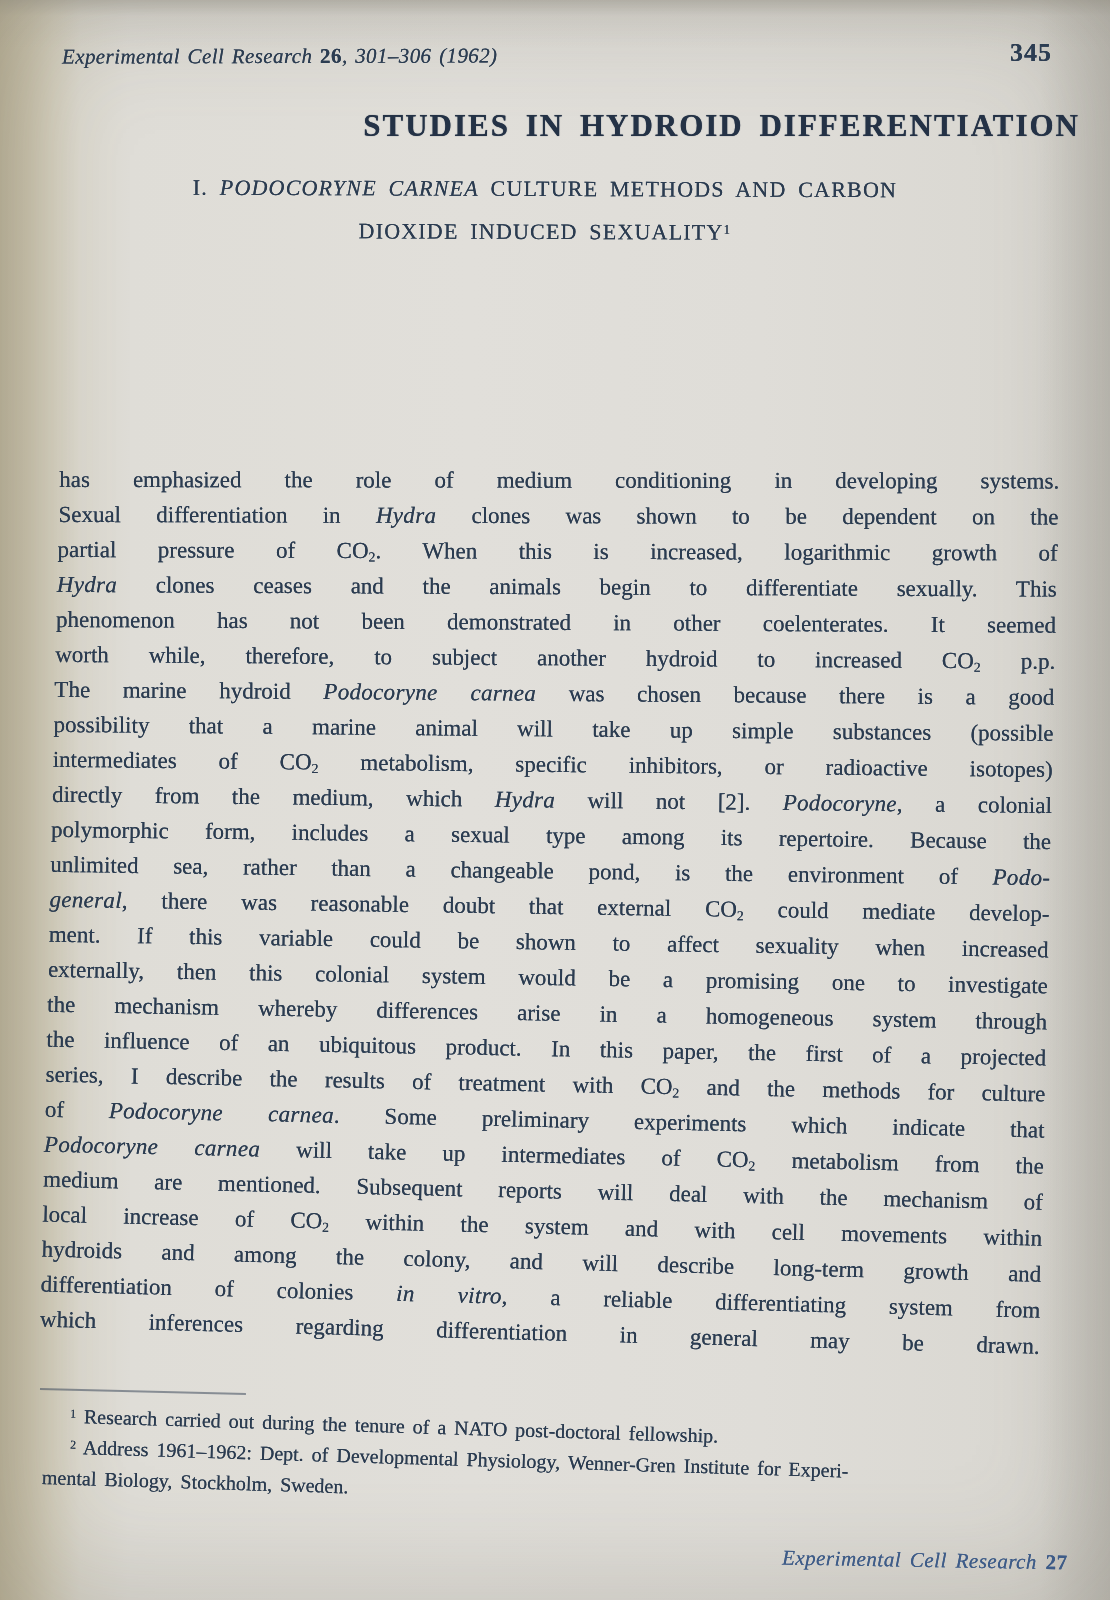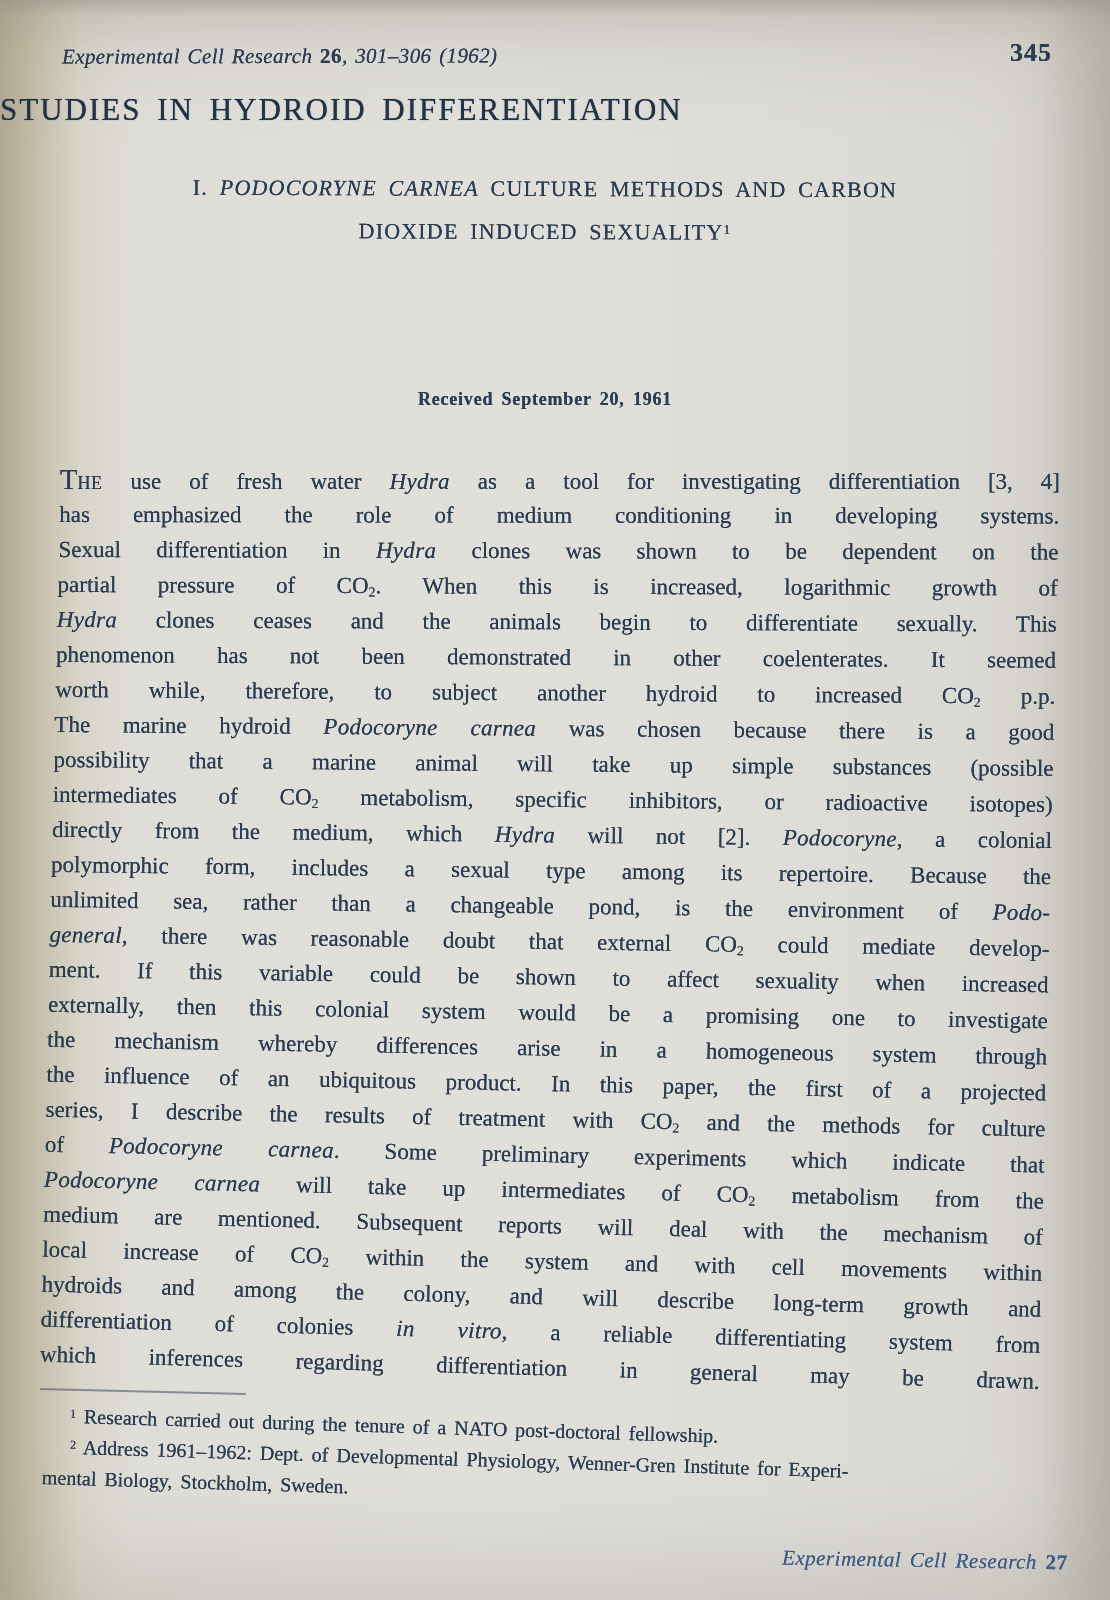--- a/index.html
+++ b/index.html
@@ -23,22 +23,22 @@
     position:absolute; left:62px; top:44px;
     font-style:italic; font-size:21px; letter-spacing:0.4px; word-spacing:2px;
     transform:rotate(-0.15deg);
   }
   .journal-header b { font-style:normal; font-weight:bold; }
   .page-number {
     position:absolute; right:58px; top:38px;
     font-size:26px; font-weight:600; letter-spacing:1px;
   }
   .article-title {
-    position:absolute; left:0; right:30px; top:92px; text-align:left;
-    font-size:31px; font-weight:normal; letter-spacing:2px; word-spacing:6px;
+    position:absolute; left:0; right:30px; top:108px; text-align:right;
+    font-size:31px; font-weight:bold; letter-spacing:2px; word-spacing:6px;
     color:#243246; text-shadow:0 0 0.8px currentColor;
   }
   .subtitle {
     position:absolute; left:0; right:20px; text-align:center;
     font-size:22px; letter-spacing:1.2px; word-spacing:5px; color:#2b3c51;
   }
   .subtitle.l1 { top:176px; transform:rotate(0.2deg); }
   .subtitle.l2 { top:219px; transform:rotate(0.2deg); }
   .author-name {
     position:absolute; left:0; right:20px; top:288px; text-align:center;
@@ -95,24 +95,22 @@
 
 <div class="page">
 
   <div class="journal-header ink">Experimental Cell Research <b>26</b>, 301–306 (1962)</div>
   <div class="page-number ink">345</div>
 
   <div class="article-title">STUDIES IN HYDROID DIFFERENTIATION</div>
   <div class="subtitle l1 ink">I. <i>PODOCORYNE CARNEA</i> CULTURE METHODS AND CARBON</div>
   <div class="subtitle l2 ink">DIOXIDE INDUCED SEXUALITY<sup>1</sup></div>
 
-  <div class="received-date ink">Received September 20, 1961</div>
 
   <div class="article-body ink" id="article-body">
-      <div class="bline" style="transform: rotate(0.02deg) translateX(0px);"><span class="fill"><span class="bigcap">T</span><span class="sc">HE</span> use of fresh water <i>Hydra</i> as a tool for investigating differentiation [3, 4]</span></div>
       <div class="bline" style="transform: rotate(0.082deg) translateX(-0.8px);"><span class="fill">has emphasized the role of medium conditioning in developing systems.</span></div>
       <div class="bline" style="transform: rotate(0.144deg) translateX(-1.6px);"><span class="fill">Sexual differentiation in <i>Hydra</i> clones was shown to be dependent on the</span></div>
       <div class="bline" style="transform: rotate(0.206deg) translateX(-2.4px);"><span class="fill">partial pressure of CO<sub>2</sub>. When this is increased, logarithmic growth of</span></div>
       <div class="bline" style="transform: rotate(0.268deg) translateX(-3.2px);"><span class="fill"><i>Hydra</i> clones ceases and the animals begin to differentiate sexually. This</span></div>
       <div class="bline" style="transform: rotate(0.33deg) translateX(-4px);"><span class="fill">phenomenon has not been demonstrated in other coelenterates. It seemed</span></div>
       <div class="bline" style="transform: rotate(0.392deg) translateX(-4.8px);"><span class="fill">worth while, therefore, to subject another hydroid to increased CO<sub>2</sub> p.p.</span></div>
       <div class="bline" style="transform: rotate(0.454deg) translateX(-5.6px);"><span class="fill">The marine hydroid <i>Podocoryne carnea</i> was chosen because there is a good</span></div>
       <div class="bline" style="transform: rotate(0.516deg) translateX(-6.4px);"><span class="fill">possibility that a marine animal will take up simple substances (possible</span></div>
       <div class="bline" style="transform: rotate(0.578deg) translateX(-7.2px);"><span class="fill">intermediates of CO<sub>2</sub> metabolism, specific inhibitors, or radioactive isotopes)</span></div>
       <div class="bline" style="transform: rotate(0.64deg) translateX(-8px);"><span class="fill">directly from the medium, which <i>Hydra</i> will not [2]. <i>Podocoryne</i>, a colonial</span></div>

